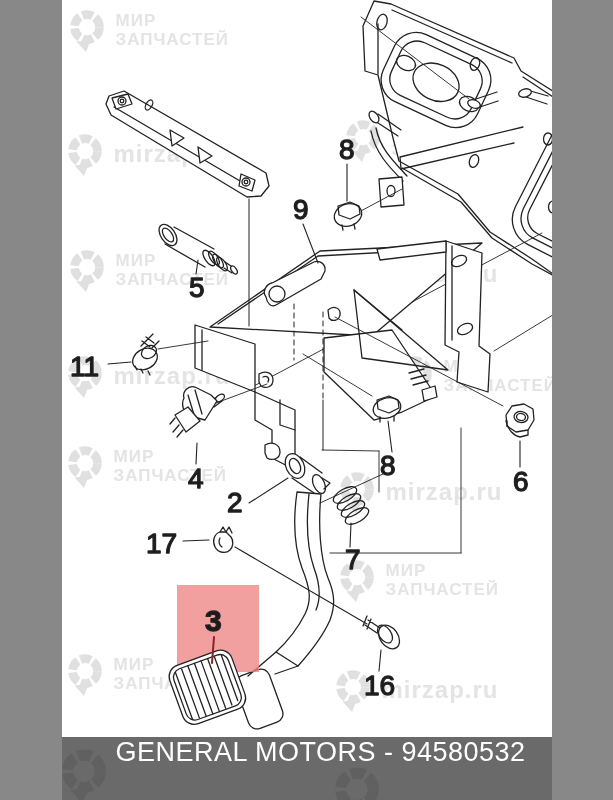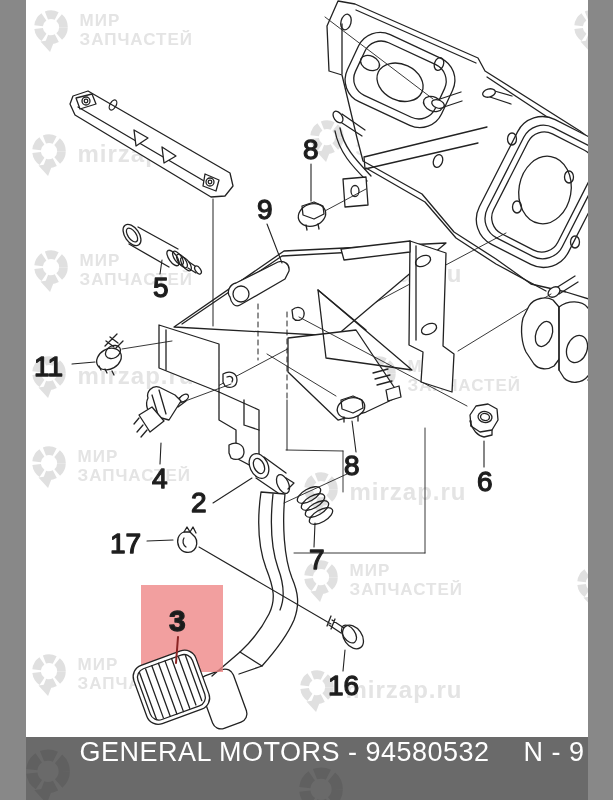--- a/index.html
+++ b/index.html
@@ -1,17 +1,17 @@
 <!DOCTYPE html>
 <html><head>
 <meta charset="utf-8">
 <style>
   html,body{margin:0;padding:0;background:#888;}
   .canvas{
-    position:relative;width:562px;height:800px;margin:0 auto;
+    position:relative;width:490px;height:800px;margin:0 auto;
     background:#ffffff;overflow:hidden;
     font-family:"Liberation Sans",sans-serif;
   }
   
   .wm-layer{position:absolute;inset:0;z-index:0;}
   .wm{position:absolute;display:flex;align-items:center;gap:6px;color:#e2e2e2;white-space:nowrap;}
   .wm svg{flex:0 0 auto;}
   .wm .brand{display:flex;flex-direction:column;font-weight:bold;font-size:17px;line-height:19px;letter-spacing:1px;color:#e4e4e4;}
   .wm .url{font-size:24px;font-weight:bold;letter-spacing:1px;color:#e4e4e4;}
   

